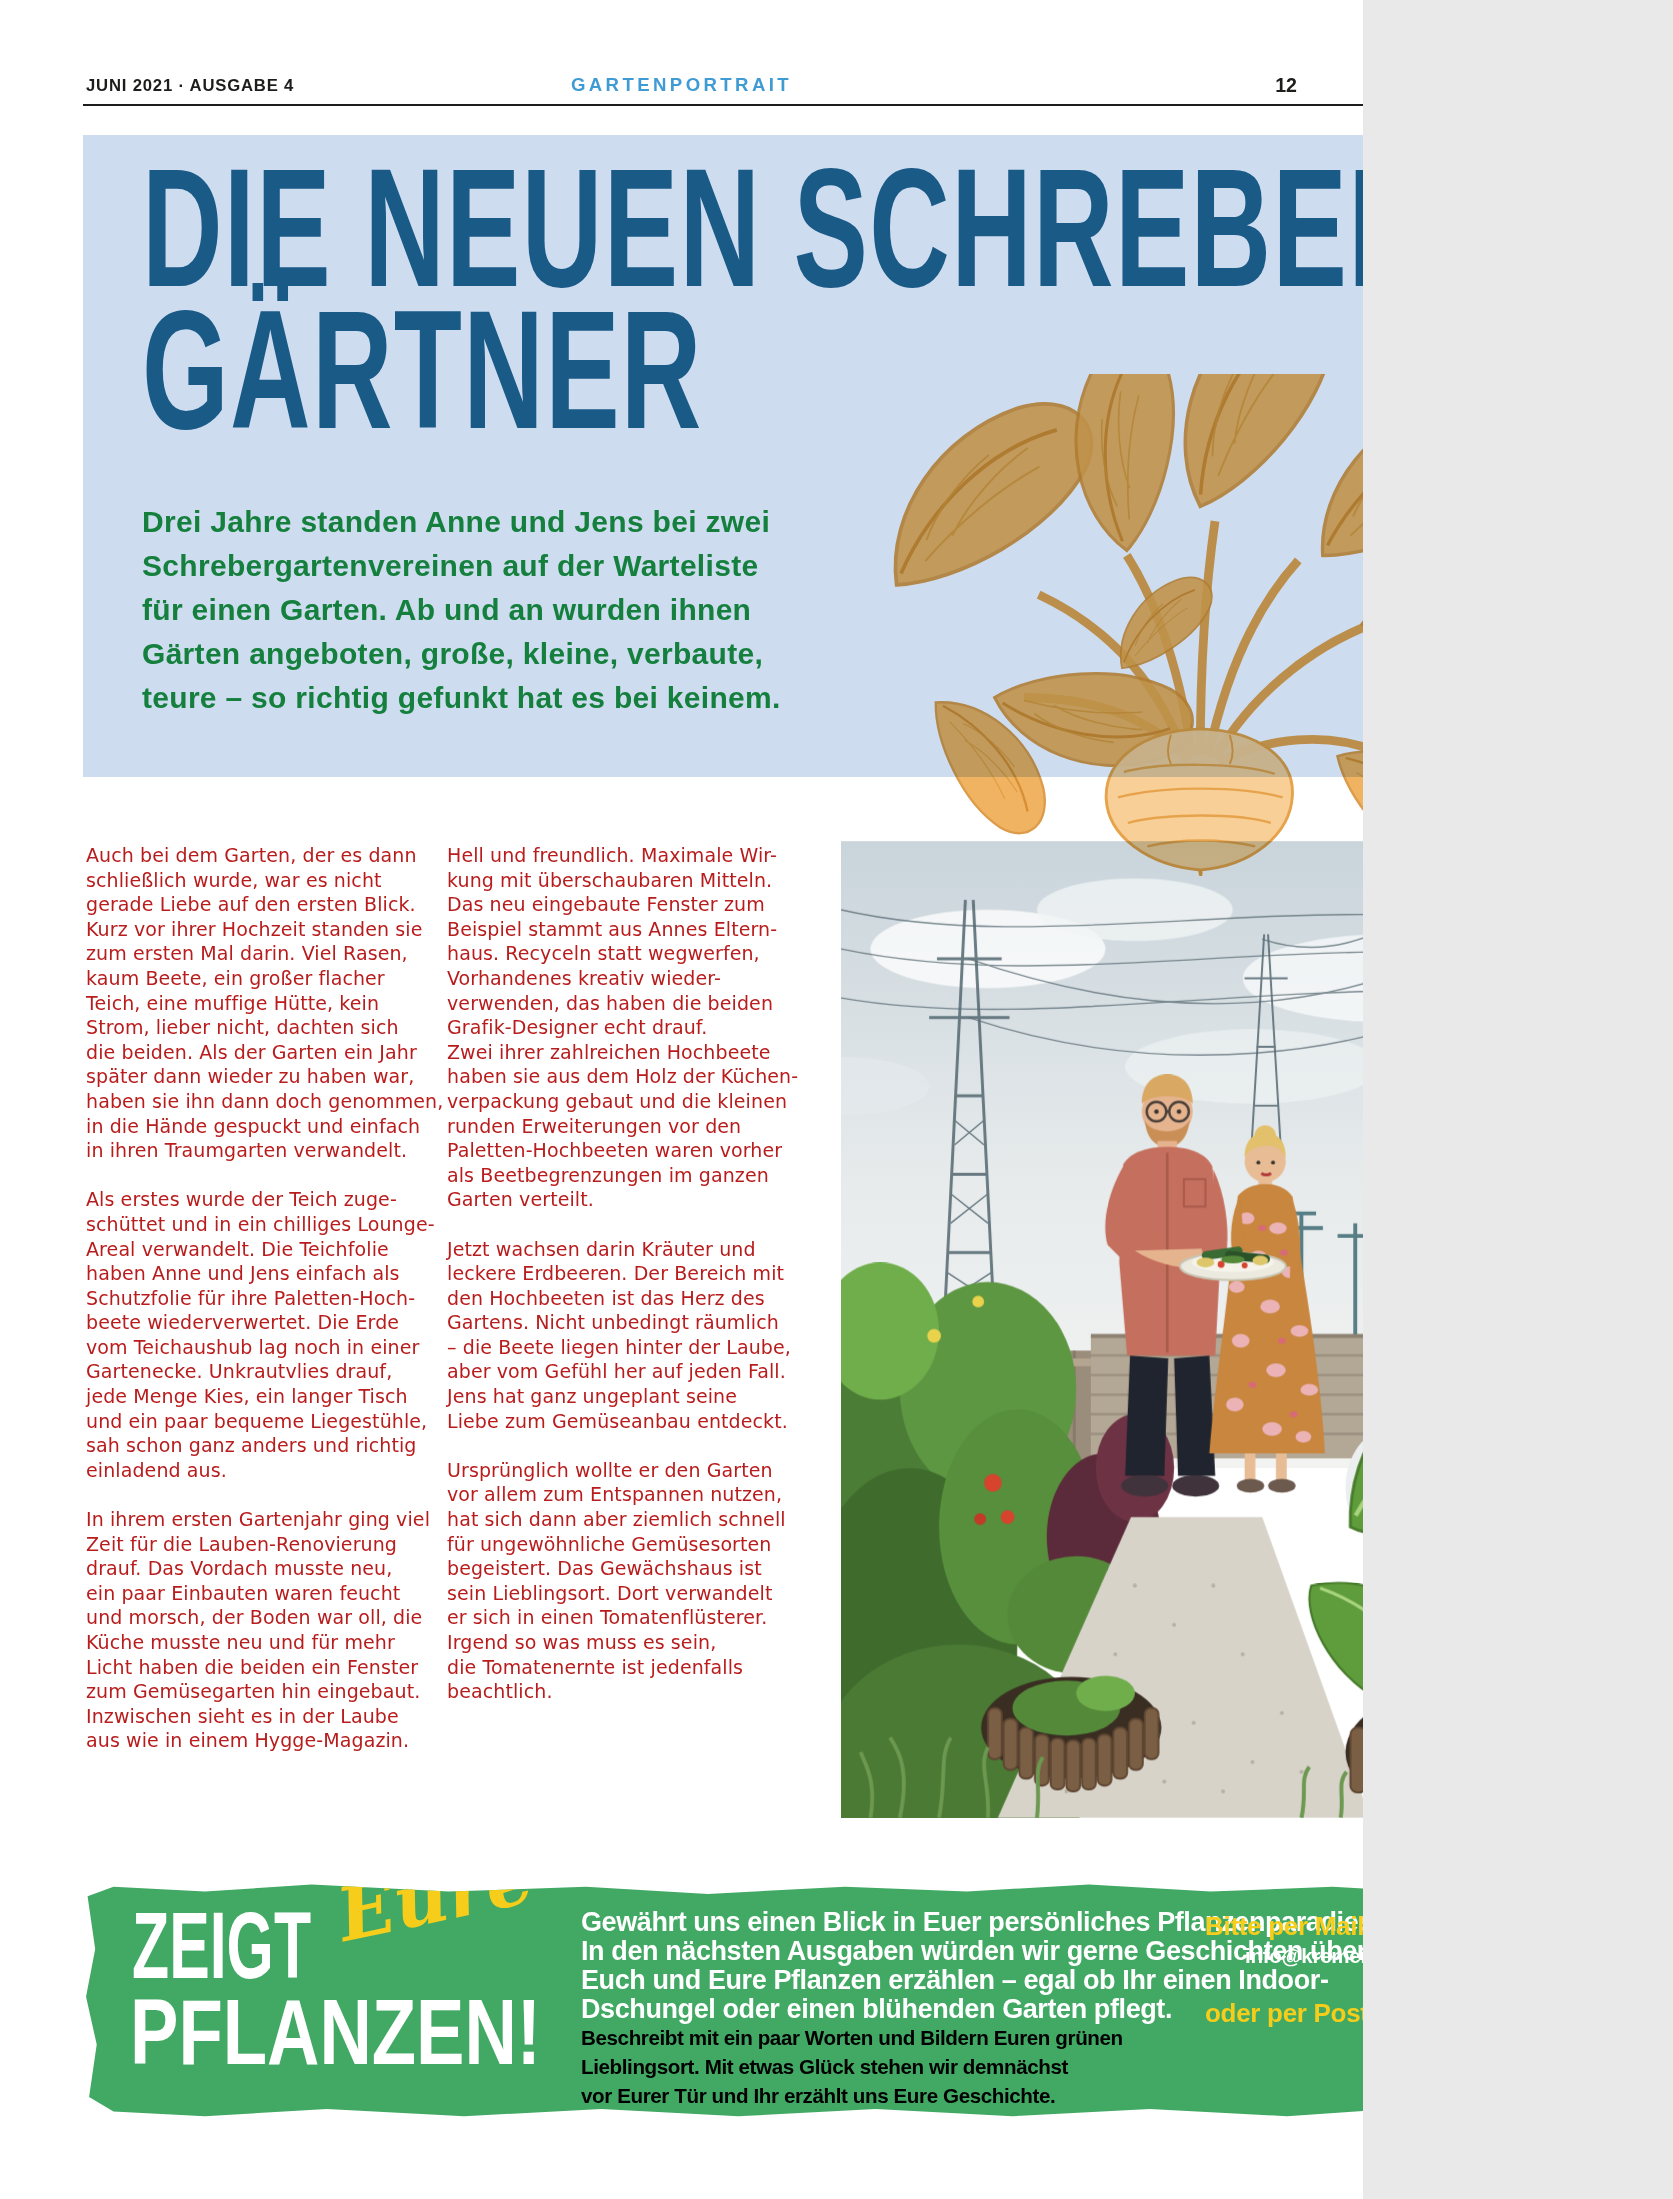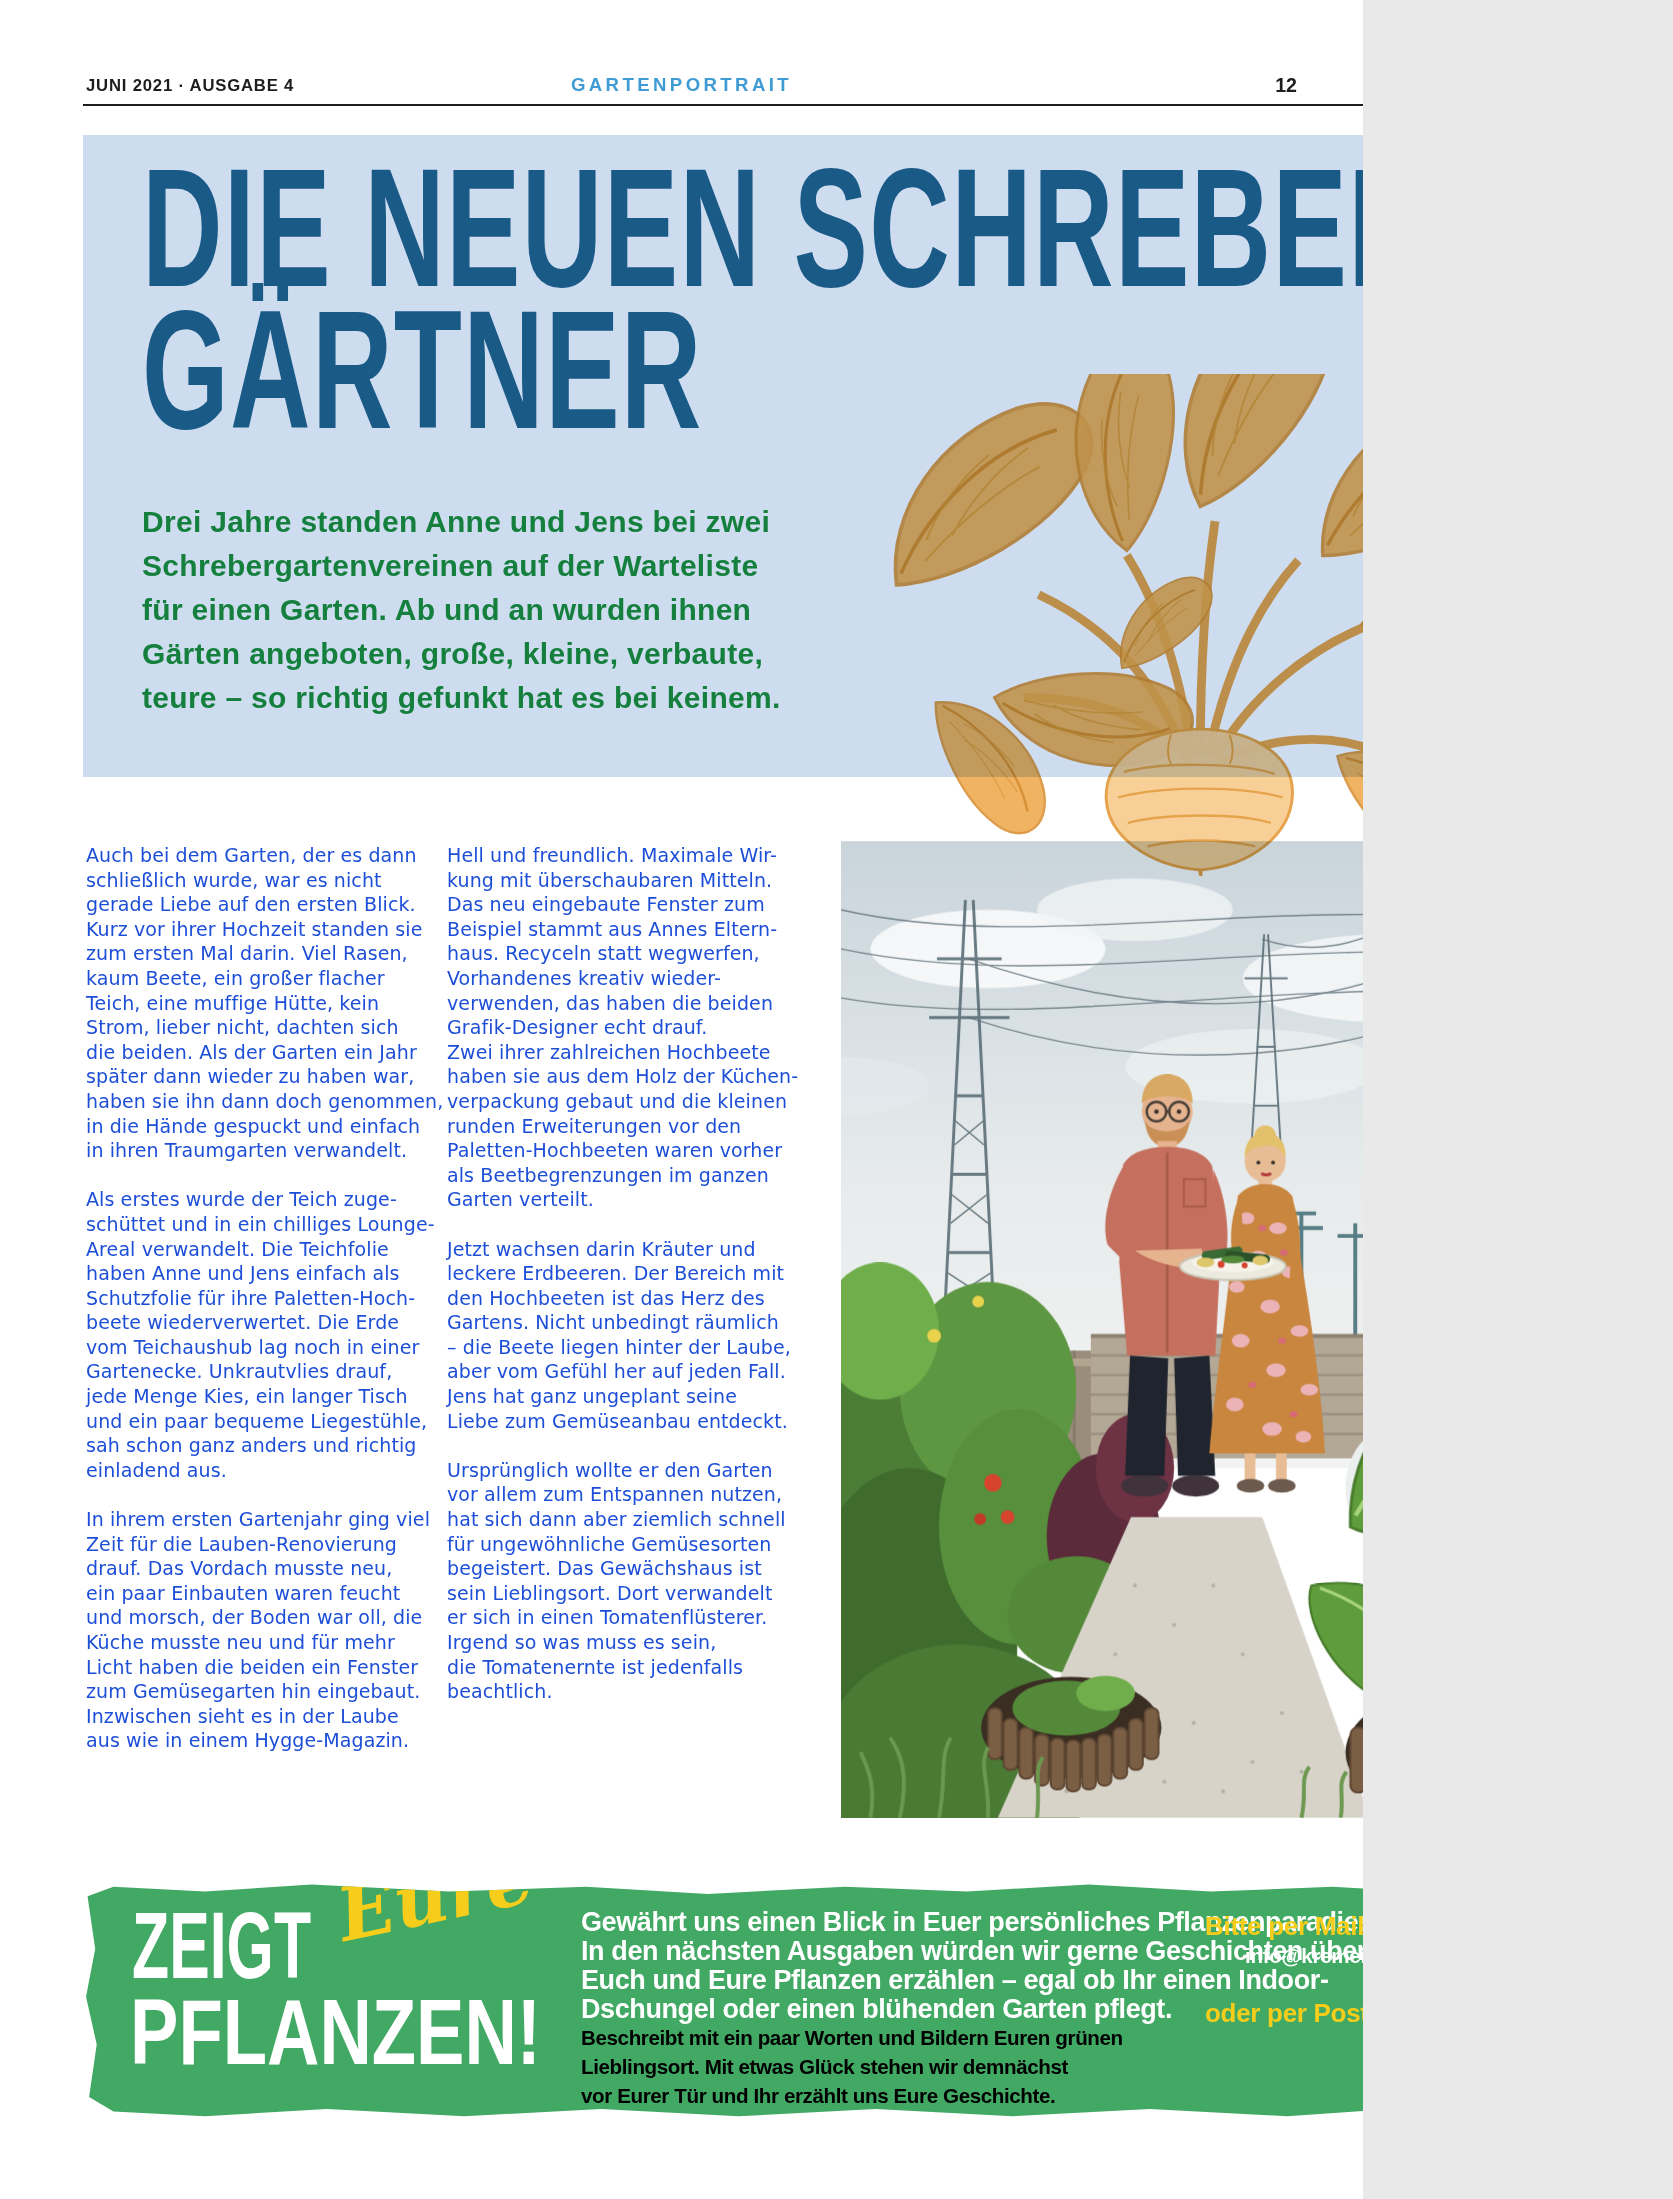--- a/index.html
+++ b/index.html
@@ -14,21 +14,21 @@
   
   .hero{position:absolute;left:83px;top:135px;width:1524px;height:642px;background:#cedcf0;}
   .title-line{position:absolute;left:59px;color:#1a5a87;font-weight:bold;line-height:1;
               transform-origin:left top;white-space:nowrap;}
   .title-l1{top:7.8px;font-size:169px;transform:scaleX(.66);letter-spacing:2px;}
   .title-l2{top:150px;font-size:169px;transform:scaleX(.66);letter-spacing:2px;}
   .intro{position:absolute;left:59px;top:365px;font-size:30px;font-weight:bold;line-height:44px;
          color:#15803d;white-space:pre;letter-spacing:0.3px;}
   
   .bodycol{position:absolute;top:843px;font-family:"DejaVu Sans",sans-serif;font-size:19px;
-           line-height:24.6px;white-space:pre;letter-spacing:0.1px;color:#1d4ed8;}
+           line-height:24.6px;white-space:pre;letter-spacing:0.1px;color:#b91c1c;}
   .col1{left:86px;}
   .col2{left:447px;}
   
   .photo{position:absolute;left:841px;top:841px;width:766px;height:977px;}
   
   .beet{position:absolute;left:877px;top:374px;width:627px;height:502px;mix-blend-mode:multiply;z-index:5;}
   .cucumber{position:absolute;left:1576px;top:1139px;width:137px;height:598px;z-index:6;}
   
   .banner{position:absolute;left:83px;top:1882px;width:1524px;height:239px;background:#41a964;
           clip-path:polygon(0.3% 6%,2% 2%,8% 4%,15% 1%,24% 4%,33% 2%,41% 5%,50% 2%,58% 4%,66% 1%,

